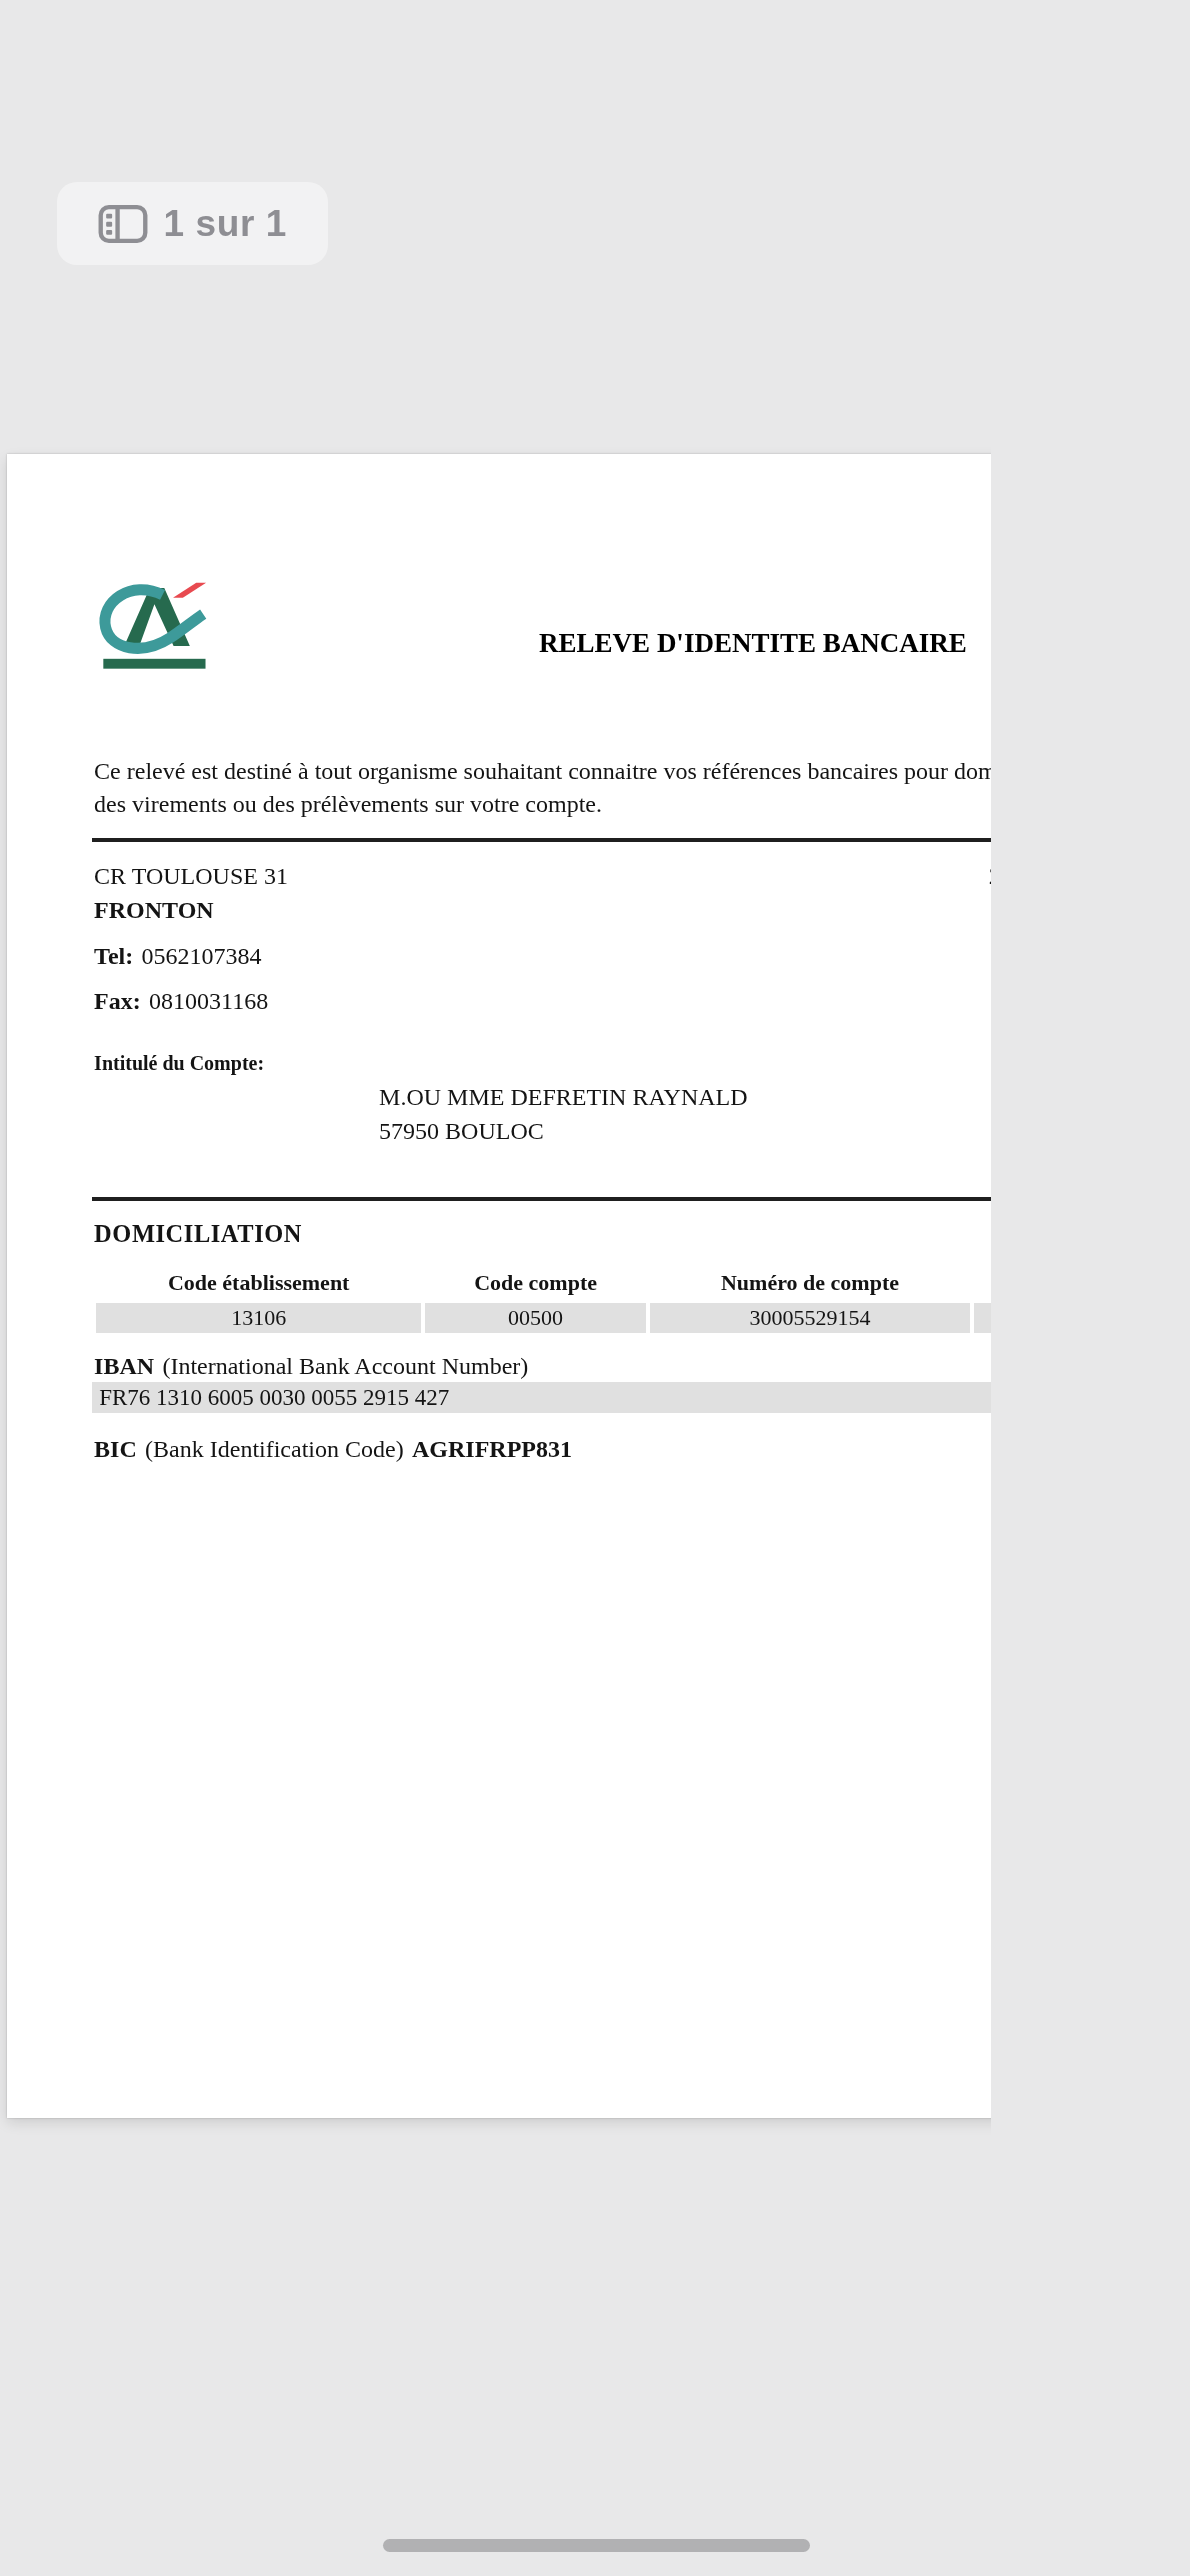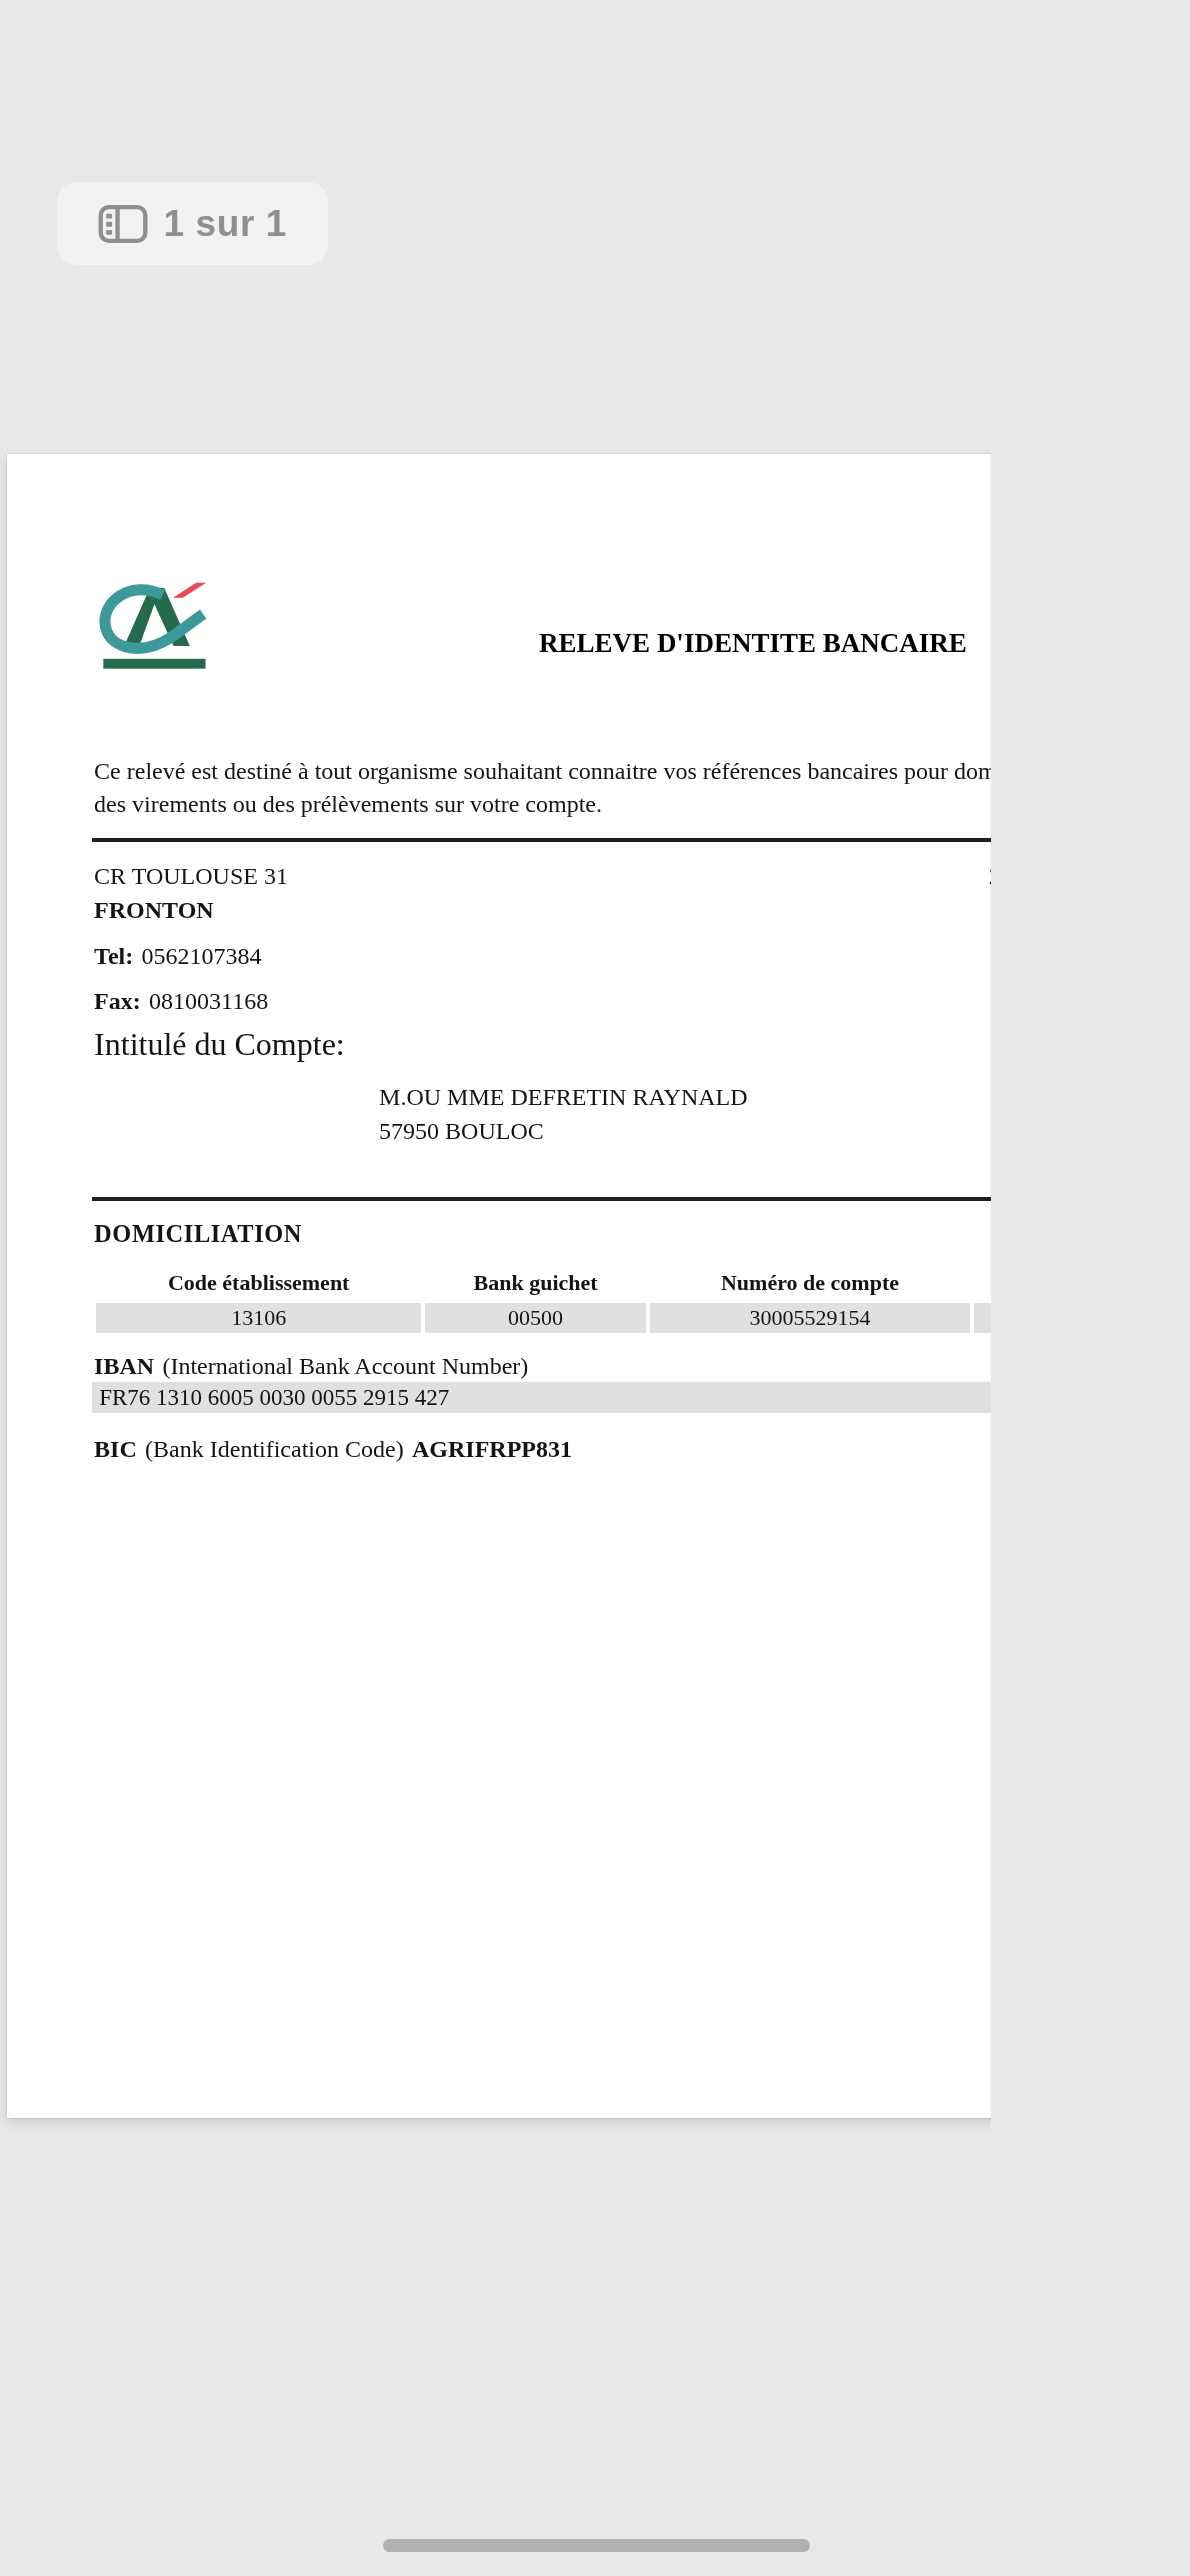--- a/index.html
+++ b/index.html
@@ -37,21 +37,21 @@
   .doc-title{left:532px;top:174px;font-size:27px;font-weight:700;white-space:nowrap;color:#000;}
   .intro{left:87px;top:301px;width:976px;font-size:24px;line-height:33px;}
   .rule{left:85px;width:1007px;height:4.2px;background:#1f1f1f;}
   .rule1{top:384px;} .rule2{top:743px;}
   .branch-row{left:87px;top:409px;width:1004px;display:flex;justify-content:space-between;font-size:24px;}
   .branch-city{left:87px;top:443px;font-size:24px;font-weight:700;}
   .tel-row{left:87px;top:489px;font-size:24px;}
   .fax-row{left:87px;top:534px;font-size:24px;}
   .bold{font-weight:700;}
   .val-sp{margin-left:8.3px;margin-top:48px;}
-  .account-label{left:87px;top:572px;font-size:32px;}
+  .account-label{left:87px;top:598px;font-size:20px;font-weight:bold;}
   .account-lines{left:372px;top:626px;font-size:24px;line-height:34px;}
   .domiciliation{left:87px;top:766px;font-size:24.4px;font-weight:700;letter-spacing:0.6px;}
   .tbl-row{left:89px;width:1007px;display:flex;gap:4px;}
   .tbl-head{top:816px;font-size:22px;font-weight:700;}
   .tbl-vals{top:849px;font-size:22px;}
   .c1{width:32.3%;} .c2{width:21.9%;} .c3{width:31.8%;} .c4{width:12.4%;}
   .tbl-head>div{text-align:center;}
   .tbl-vals>div{text-align:center;background:var(--cell-gray);height:30px;line-height:30px;}
   .iban-label{left:87px;top:899px;font-size:24px;}
   .iban-bar{left:85px;top:928px;width:1007px;height:31px;background:var(--cell-gray);
@@ -107,21 +107,21 @@
       <div>M.OU MME DEFRETIN RAYNALD</div>
       <div>57950 BOULOC</div>
     </div>
 
     <div class="abs rule rule2"></div>
 
     <div class="abs domiciliation">DOMICILIATION</div>
 
     <div class="abs tbl-row tbl-head">
       <div class="c1">Code établissement</div>
-      <div class="c2">Bank guichet</div>
+      <div class="c2">Code compte</div>
       <div class="c3">Numéro de compte</div>
       <div class="c4">Clé RIB</div>
     </div>
     <div class="abs tbl-row tbl-vals">
       <div class="c1">13106</div>
       <div class="c2">00500</div>
       <div class="c3">30005529154</div>
       <div class="c4">27</div>
     </div>
 

